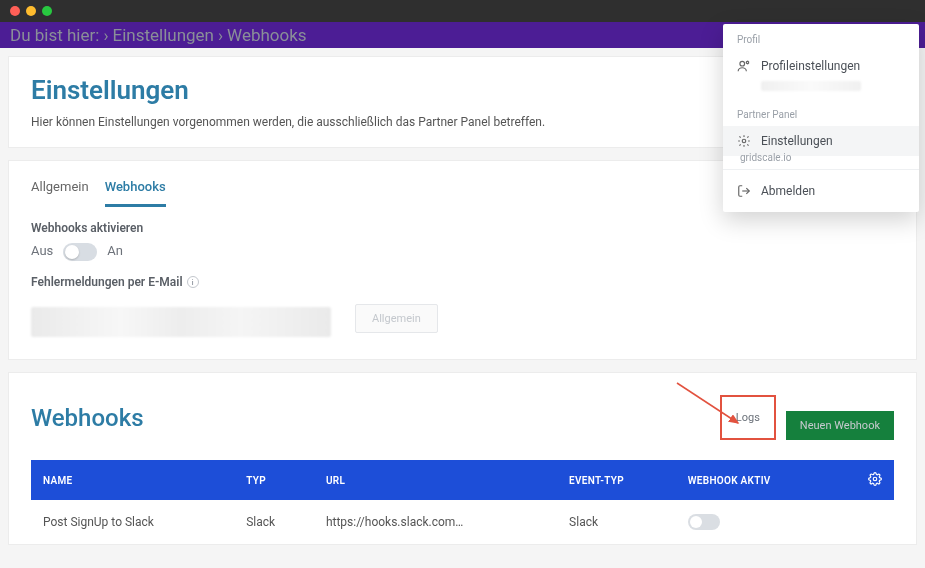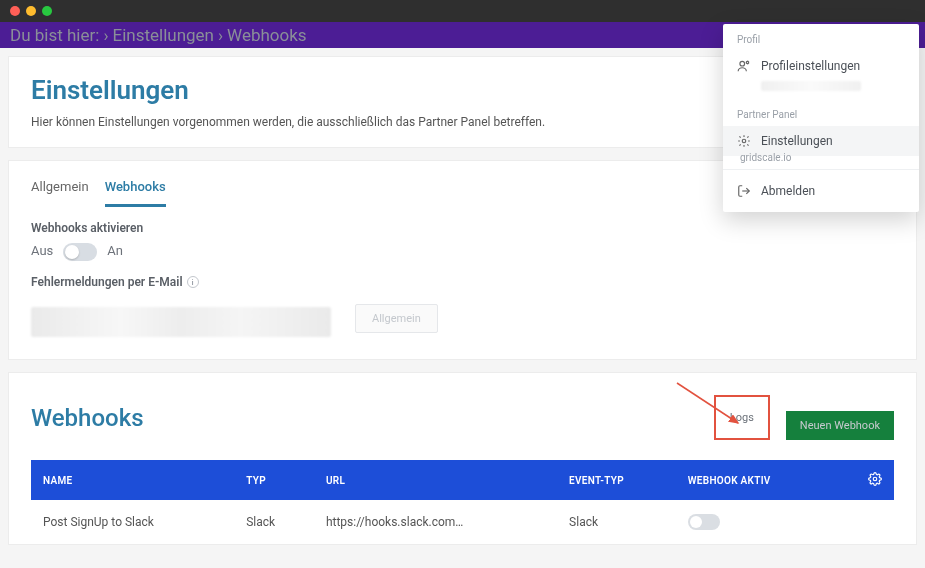--- a/index.html
+++ b/index.html
@@ -38,21 +38,21 @@
     .checkbox-row { display: flex; align-items: center; gap: 8px; margin-top: 4px; }
     .checkbox { width: 15px; height: 15px; background: #d4d8dd; border-radius: 3px; display: flex; align-items: center; justify-content: center; }
     .checkbox svg { width: 9px; height: 9px; }
     .checkbox-label { font-size: 12px; color: #b4b8bf; }
 
     .blurred-input { width: 300px; height: 30px; background: linear-gradient(90deg,#eaeaea 0%, #f7f7f7 30%,#ededed 50%,#f5f5f5 70%,#eaeaea 100%); filter: blur(1px); border-radius: 2px; margin-top: 8px; display: inline-block; vertical-align: middle;}
     .save-btn { display: inline-block; margin-left: 20px; vertical-align: middle; border: 1px solid #e5e7ea; background: #fafafa; color: #c4c8cd; font-size: 11px; padding: 7px 16px; border-radius: 2px; cursor: not-allowed; }
 
     .webhooks-header { display: flex; align-items: center; justify-content: space-between; }
     .webhooks-title { color: #2d7ca5; font-size: 24px; font-weight: 500; }
-    .wh-buttons { display: flex; gap: 16px; }
+    .wh-buttons { display: flex; gap: 10px; }
     .btn-logs { border: 2px solid #e2523f; padding: 6px 14px; font-size: 11px; color: #6c727a; background: transparent; cursor: pointer; }
     .btn-new { border: none; background: #15803d; color: #c7cacf; padding: 8px 14px; font-size: 11px; cursor: not-allowed; margin-top: 16px; }
 
     .annot-arrow { position: absolute; pointer-events: none; }
 
     .table { width: 100%; margin-top: 20px; border-collapse: collapse; }
     .table thead { background: #1d4ed8; }
     .table th { color: #fff; font-size: 10px; font-weight: 600; text-align: left; padding: 12px 12px; letter-spacing: .3px; }
     .table th:last-child { text-align: right; }
     .table td { font-size: 12px; color: #555; padding: 14px 12px; background: #fff; }

